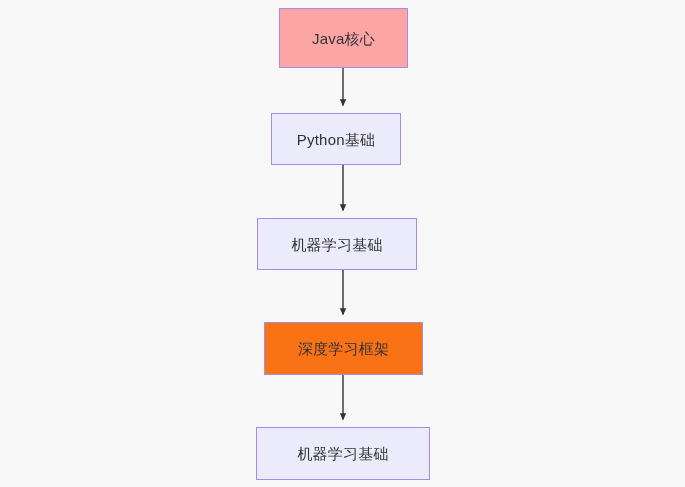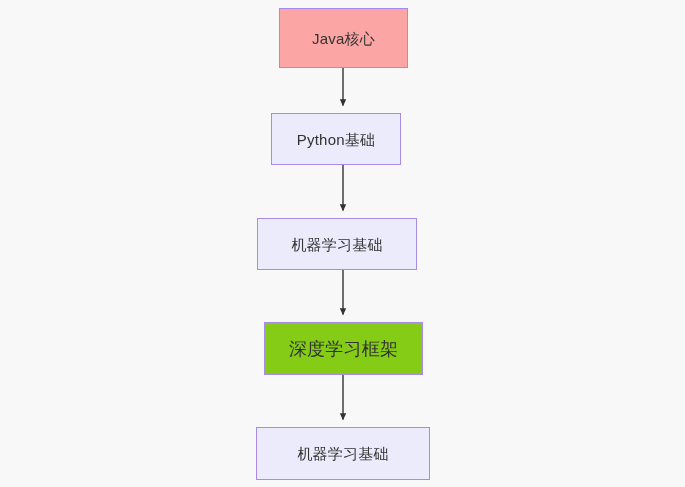--- a/index.html
+++ b/index.html
@@ -68,21 +68,21 @@
   <div id="nodes-layer">
       <div class="node" style="left: 279px; top: 8px; width: 129px; height: 60px; background: #fca5a5; border-color: rgb(167, 139, 232); border-width: 1.4px; color: rgb(51, 51, 51); font-size: 15px;">
         <span class="node-label">Java核心</span>
       </div>
       <div class="node" style="left: 271px; top: 113px; width: 130px; height: 52px; background: rgb(236, 235, 251); border-color: rgb(167, 139, 232); border-width: 1.4px; color: rgb(51, 51, 51); font-size: 15px;">
         <span class="node-label">Python基础</span>
       </div>
       <div class="node" style="left: 257px; top: 218px; width: 160px; height: 52px; background: rgb(236, 235, 251); border-color: rgb(167, 139, 232); border-width: 1.4px; color: rgb(51, 51, 51); font-size: 15px;">
         <span class="node-label">机器学习基础</span>
       </div>
-      <div class="node" style="left: 264px; top: 322px; width: 159px; height: 53px; background: #84cc16; border-color: rgb(167, 139, 232); border-width: 1.4px; color: rgb(51, 51, 51); font-size: 18px;">
+      <div class="node" style="left: 264px; top: 322px; width: 159px; height: 53px; background: #f97316; border-color: rgb(167, 139, 232); border-width: 1.4px; color: rgb(51, 51, 51); font-size: 15px;">
         <span class="node-label">深度学习框架</span>
       </div>
       <div class="node" style="left: 256px; top: 427px; width: 174px; height: 53px; background: rgb(236, 235, 251); border-color: rgb(167, 139, 232); border-width: 1.4px; color: rgb(51, 51, 51); font-size: 15px;">
         <span class="node-label">机器学习基础</span>
       </div>
     </div>
 
 </div>
 
 </body></html>

